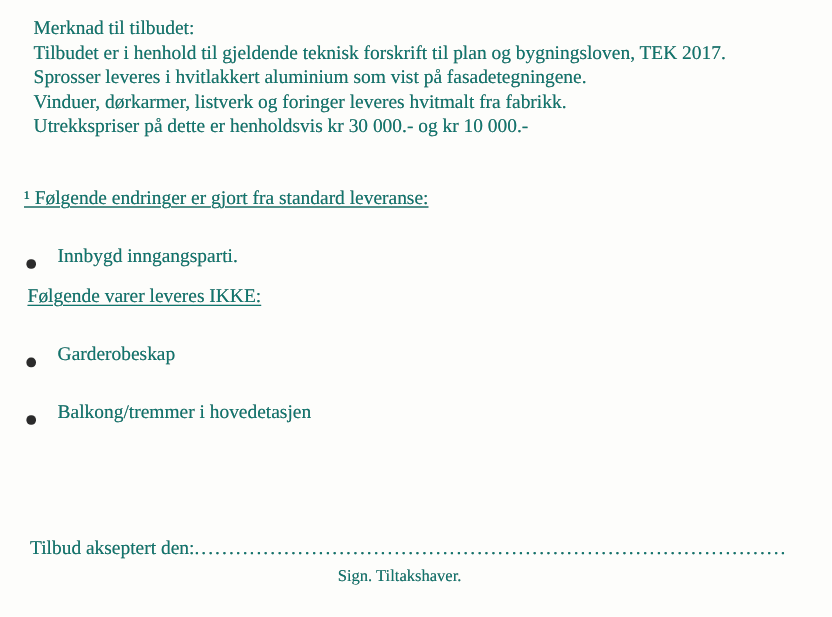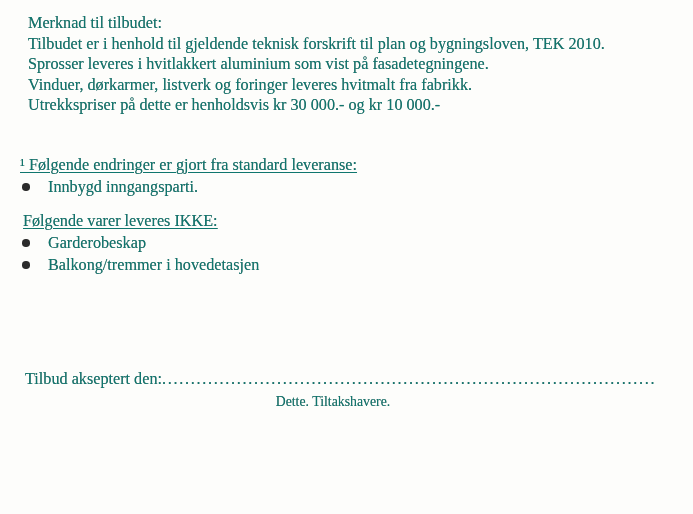--- a/index.html
+++ b/index.html
@@ -23,21 +23,21 @@
   }
   .block { margin-left: 20px; line-height: 22px; }
   .changes { margin-top: 38px; }
   .not-delivered { margin-top: 12px; }
   .section-heading {
     text-decoration: underline;
     text-underline-offset: 2px;
     text-decoration-thickness: 1.2px;
   }
   .not-delivered .section-heading { margin-left: 3px; }
-  .bullet-row { display: flex; align-items: flex-start; }
+  .bullet-row { display: flex; align-items: flex-end; margin-top: 26px; }
   .bullet {
     flex: none;
     width: 7.5px;
     height: 7.5px;
     border-radius: 50%;
     background: #2b2b2b;
     margin-top: 7.5px;
     margin-left: 2px;
   }
   .bullet-text { margin-left: 18.5px; }
@@ -66,21 +66,21 @@
     line-height: 18px;
   }
 </style>
 </head>
 <body>
 
 <div class="page">
 
   <section class="notes">
     <div class="line">Merknad til tilbudet:</div>
-    <div class="line">Tilbudet er i henhold til gjeldende teknisk forskrift til plan og bygningsloven, TEK 2010.</div>
+    <div class="line">Tilbudet er i henhold til gjeldende teknisk forskrift til plan og bygningsloven, TEK 2017.</div>
     <div class="line">Sprosser leveres i hvitlakkert aluminium som vist på fasadetegningene.</div>
     <div class="line">Vinduer, dørkarmer, listverk og foringer leveres hvitmalt fra fabrikk.</div>
     <div class="line">Utrekkspriser på dette er henholdsvis kr 30 000.- og kr 10 000.-</div>
   </section>
 
   <section class="block changes">
     <div class="section-heading">¹ Følgende endringer er gjort fra standard leveranse:</div>
     <div class="bullet-row">
       <span class="bullet"></span>
       <span class="bullet-text">Innbygd inngangsparti.</span>
@@ -98,16 +98,16 @@
       <span class="bullet-text">Balkong/tremmer i hovedetasjen</span>
     </div>
   </section>
 
   <div class="acceptance">
     <span class="accept-label">Tilbud akseptert den:</span>
     <span class="leader">..............................................................................................................................</span>
   </div>
 
   <div class="sign-row">
-    <span>Dette. Tiltakshavere.</span>
+    <span>Sign. Tiltakshaver.</span>
   </div>
 
 </div>
 
 </body></html>

